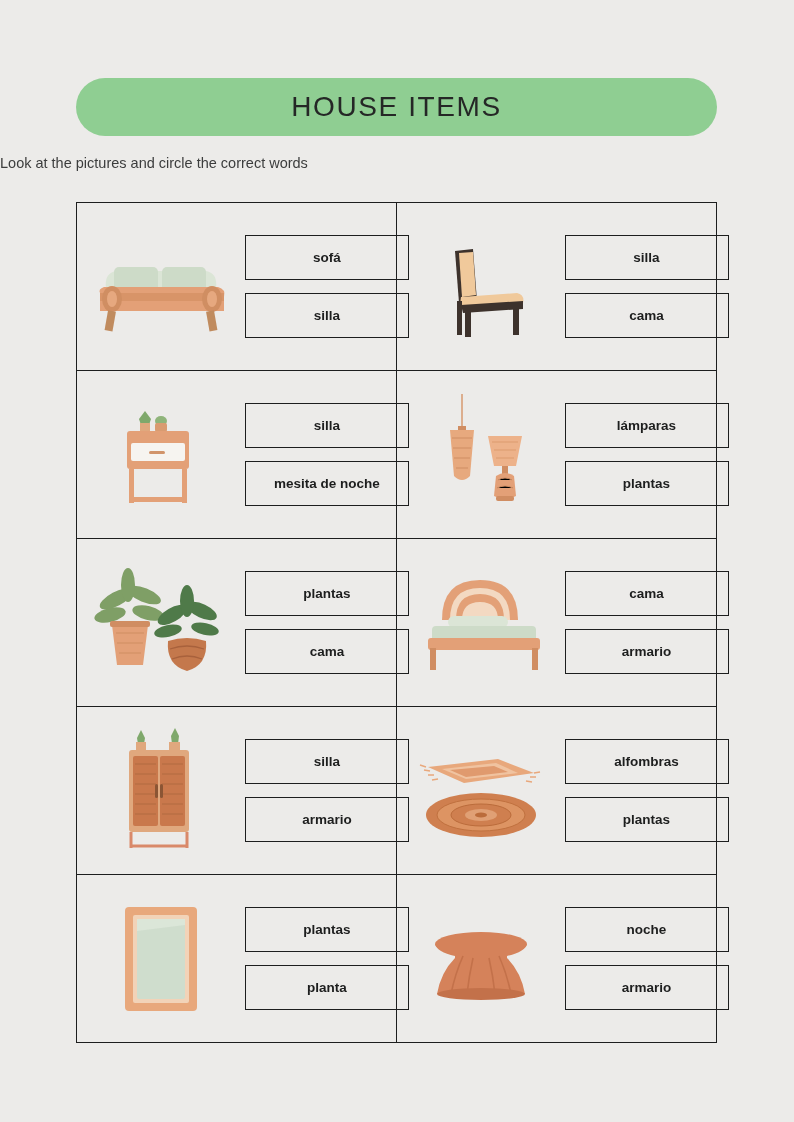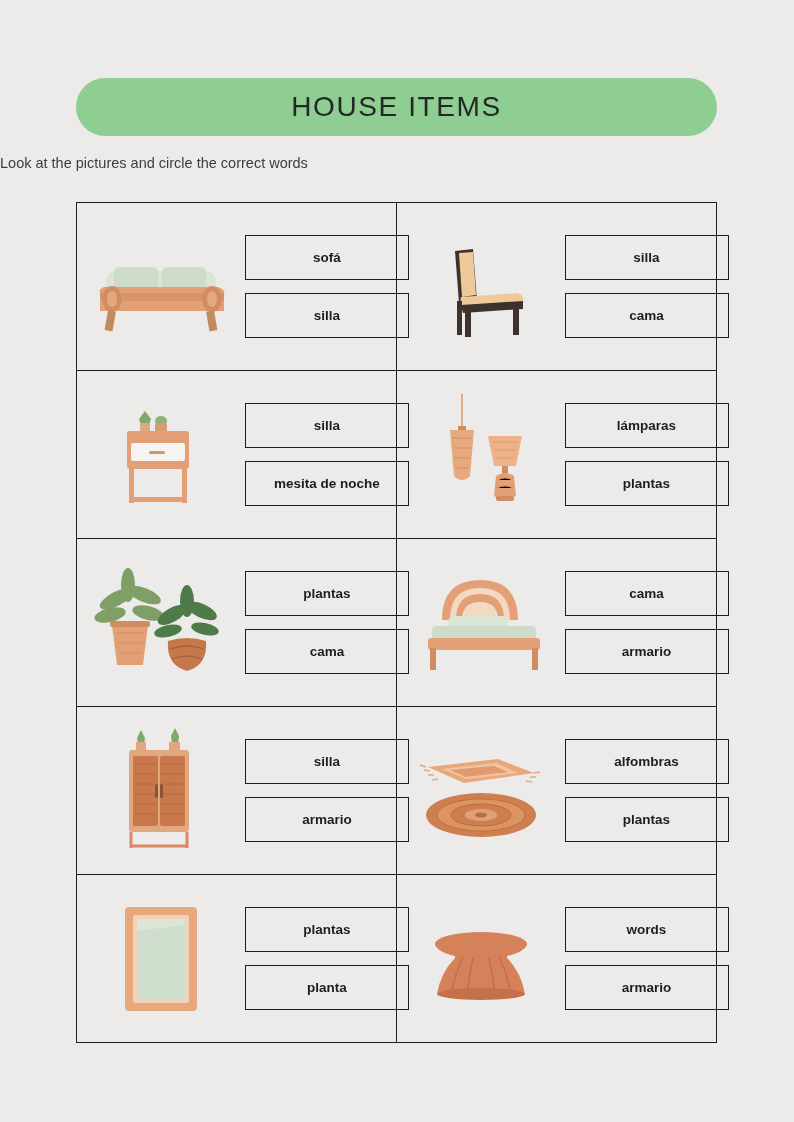--- a/index.html
+++ b/index.html
@@ -323,20 +323,20 @@
       <div class="cell">
         <div class="art">
           <svg width="140" height="130" viewBox="0 0 140 130">
             <ellipse cx="70" cy="50" rx="46" ry="12" fill="#d5825a"></ellipse>
             <path d="M24 50 Q26 58 44 62 L44 64 Q30 78 26 100 L114 100 Q110 78 96 64 L96 62 Q114 58 116 50 Z" fill="#d5825a"></path>
             <path d="M52 62 Q44 80 40 100 M62 64 Q58 82 56 100 M78 64 Q82 82 84 100 M88 62 Q96 80 100 100" stroke="#c3714a" stroke-width="1.6" fill="none"></path>
             <ellipse cx="70" cy="100" rx="44" ry="6" fill="#c3714a"></ellipse>
           </svg>
         </div>
         <div class="options">
-          <div class="opt">words</div>
+          <div class="opt">noche</div>
           <div class="opt">armario</div>
         </div>
       </div>
     </div>
 
   </div>
 </div>
 
 </body></html>

